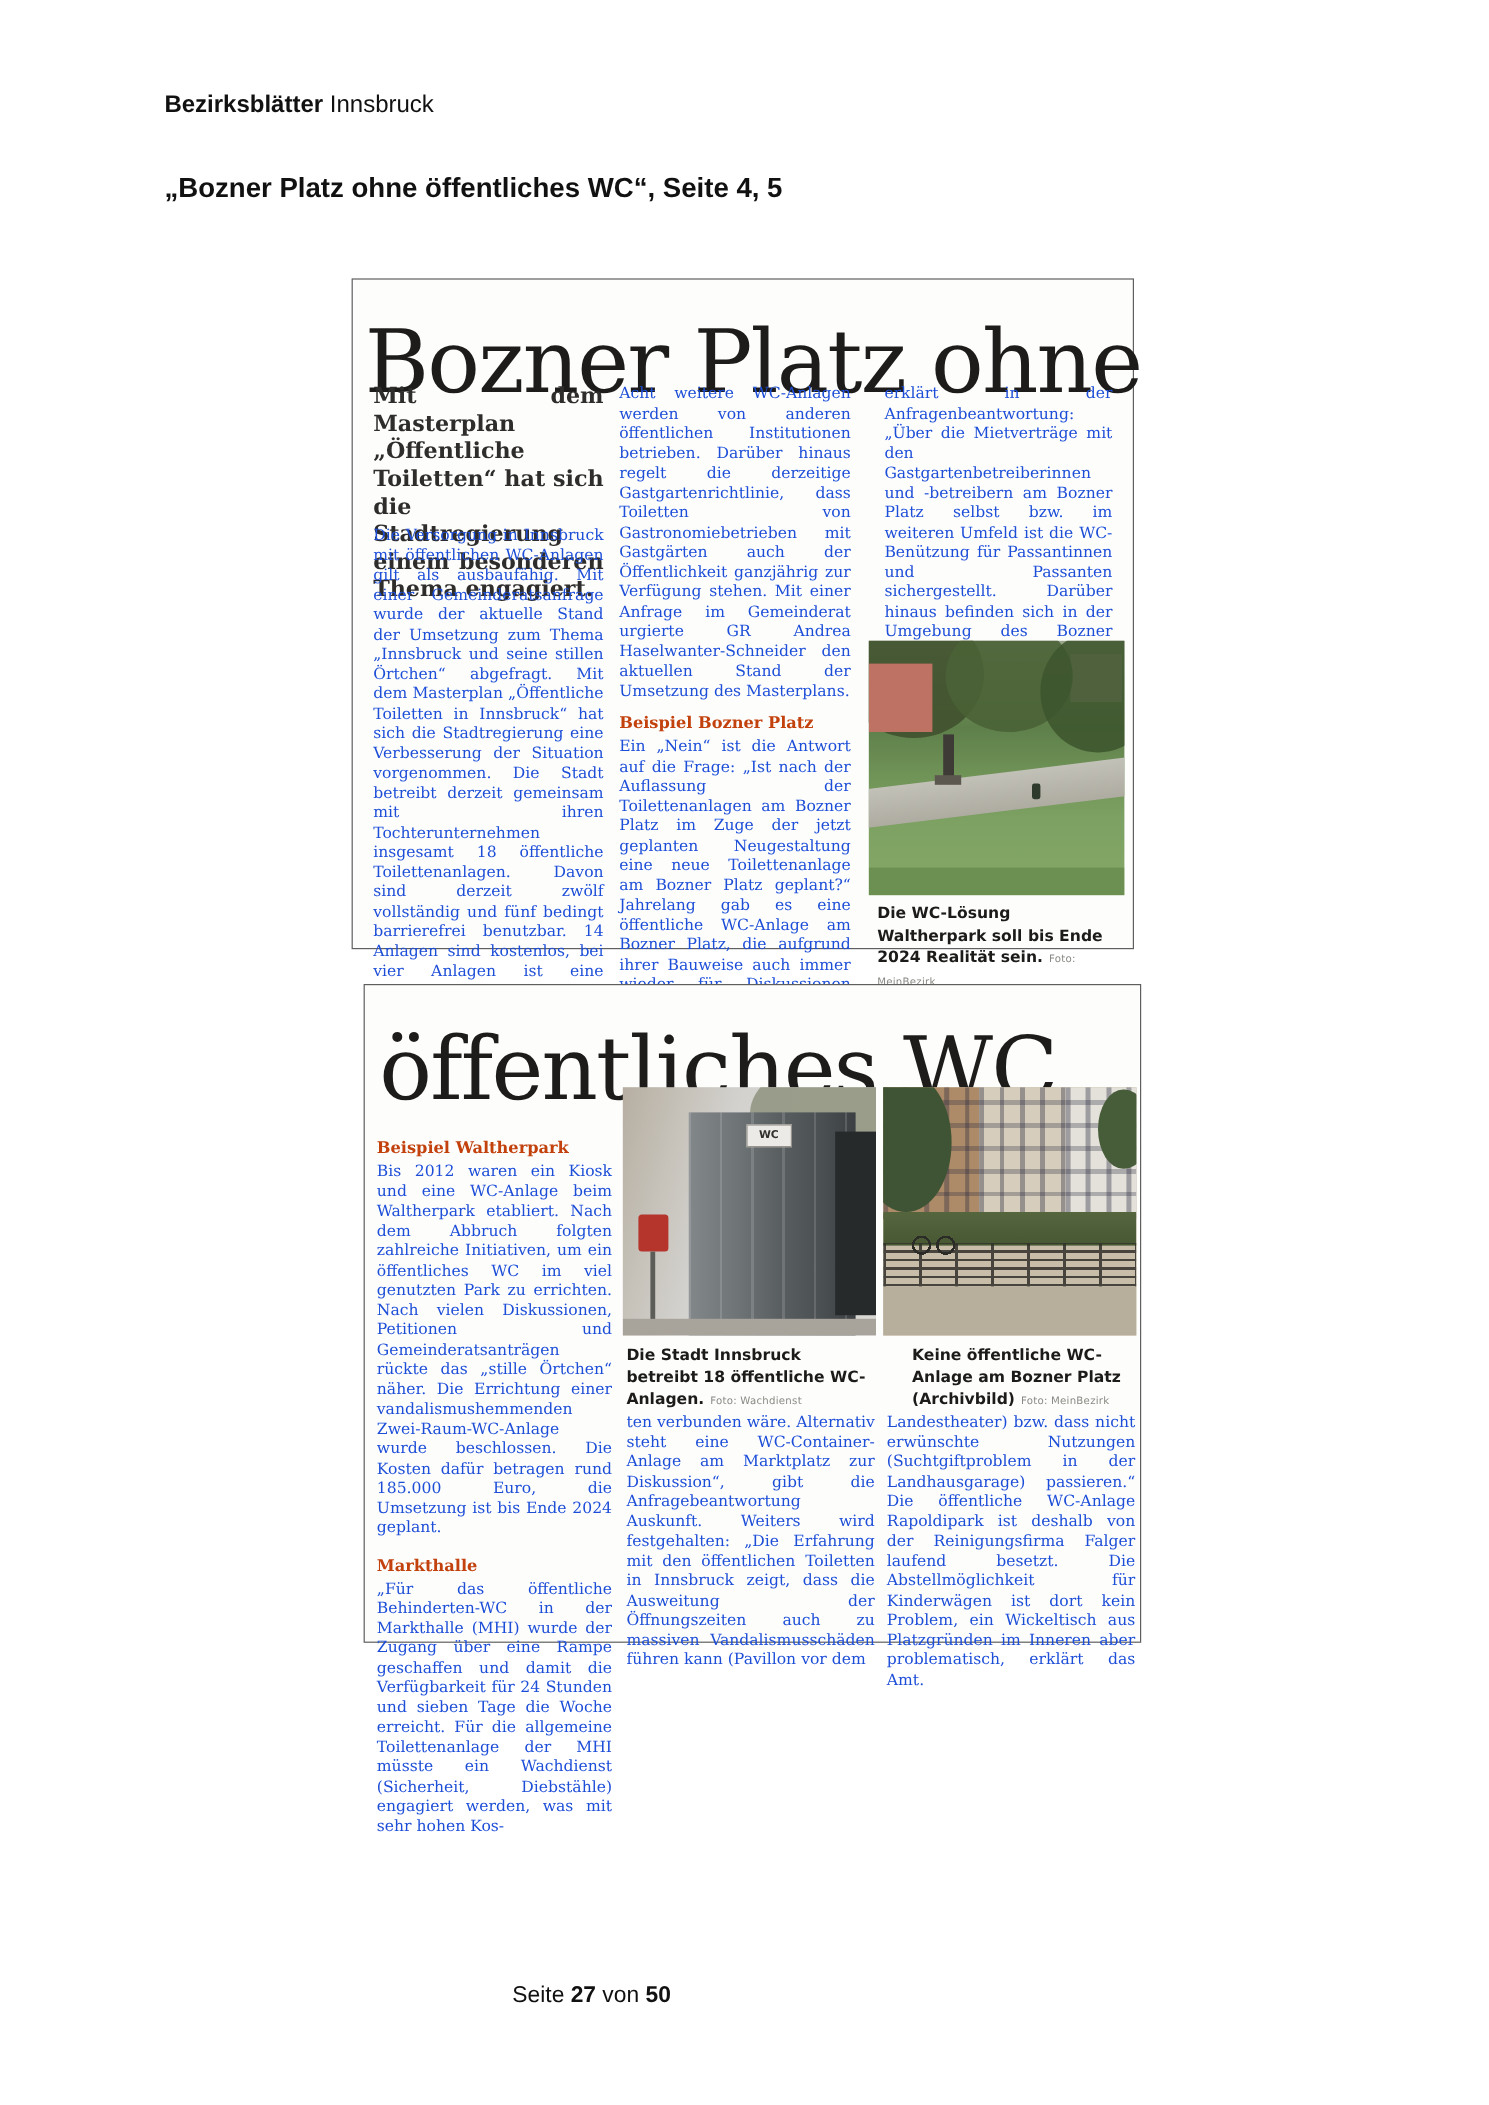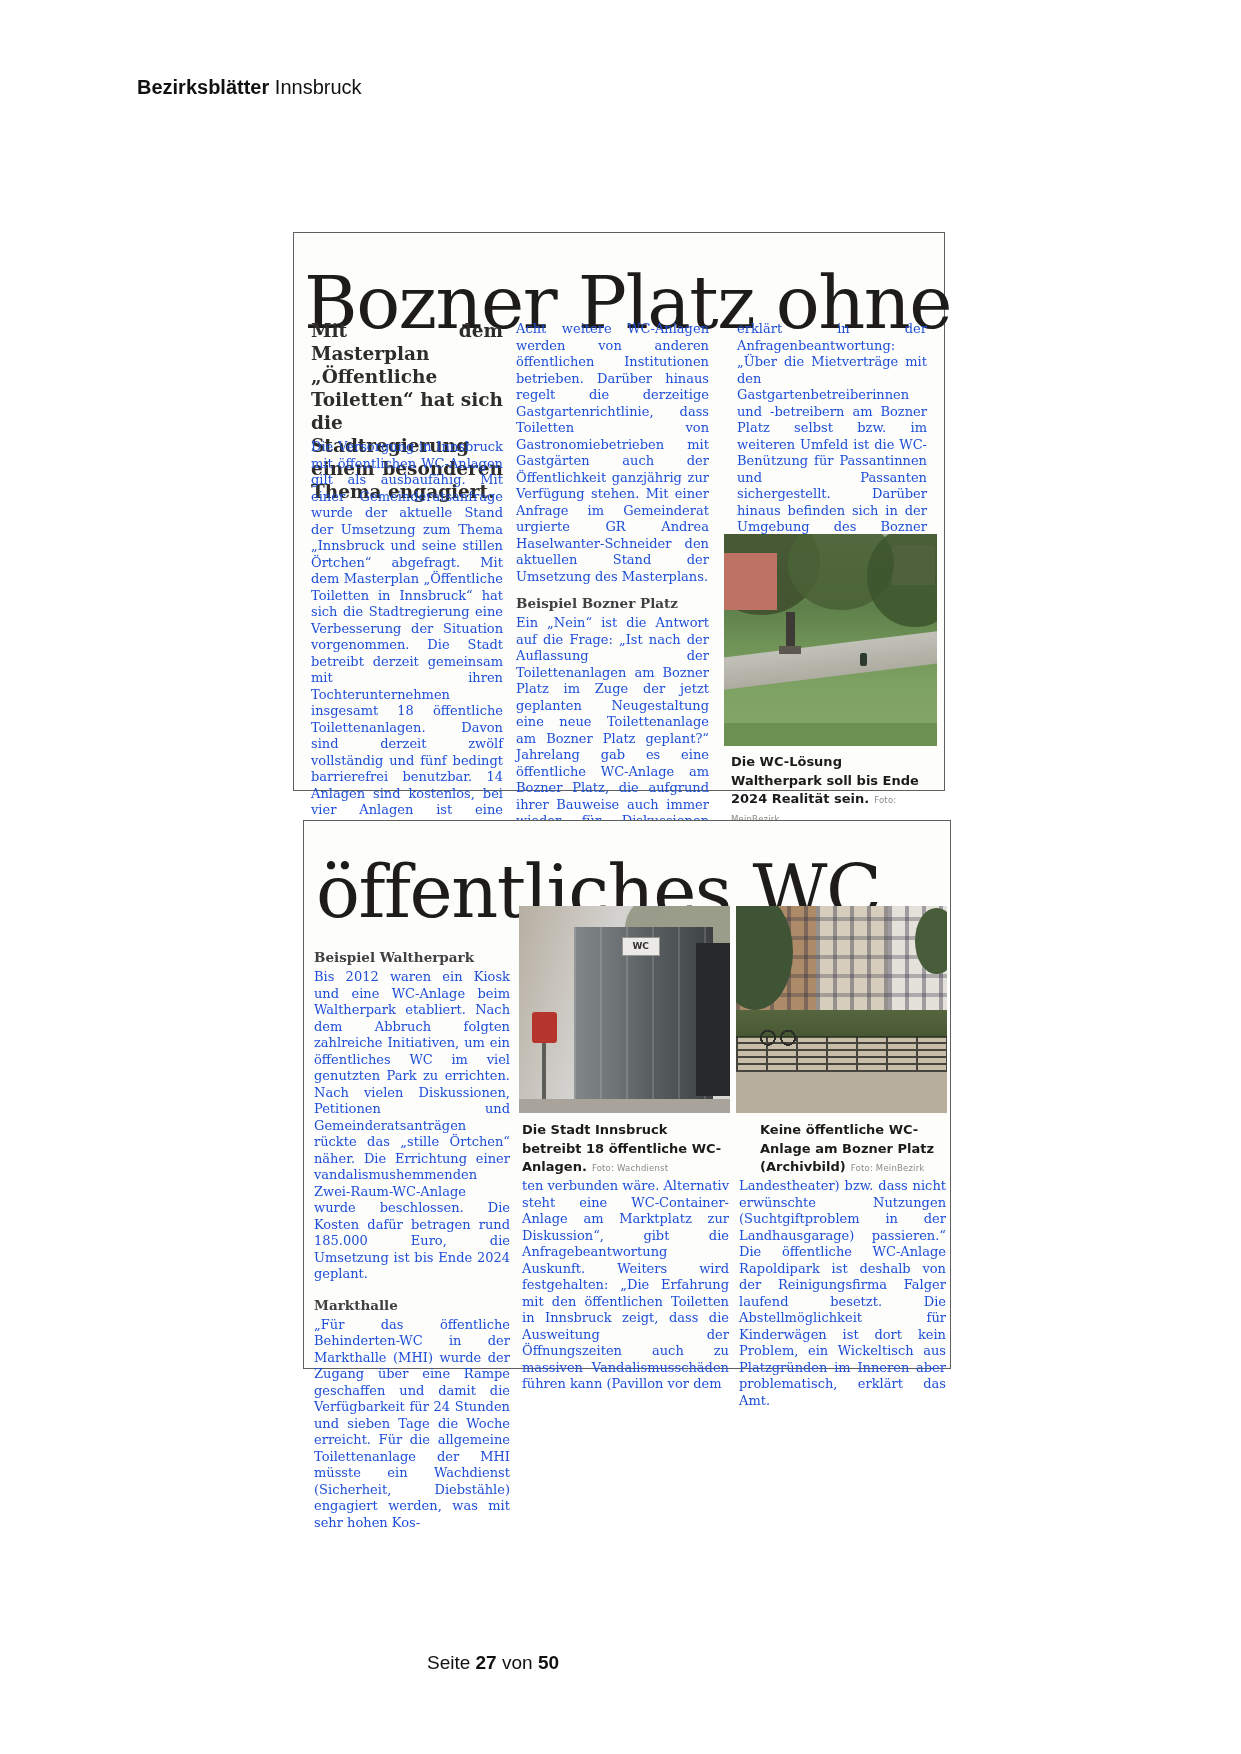--- a/index.html
+++ b/index.html
@@ -19,21 +19,21 @@
   .headline{position:absolute;font-family:"DejaVu Serif",serif;font-weight:normal;color:#1d1c1a;
             letter-spacing:-1.5px;white-space:nowrap;margin-top:31px;}
   .headline1{left:10px;top:-2px;font-size:73px;line-height:82px;}
   .headline2{left:12px;top:-4px;font-size:73px;line-height:88px;}
 
   .news{font-family:"DejaVu Serif",serif;font-size:13px;line-height:16.5px;color:#1d4ed8;
         text-align:justify;hyphens:auto;}
   .intro{font-family:"DejaVu Serif",serif;font-weight:bold;font-size:18.5px;line-height:23px;
          color:#2e2d2b;text-align:justify;}
   .subhead{font-family:"DejaVu Serif",serif;font-weight:bold;font-size:13.5px;line-height:17px;
-           color:#404040;margin:10px 0 3px 0;}
+           color:#c2410c;margin:10px 0 3px 0;}
   .subhead.first{margin-top:0;}
   .caption{font-family:"DejaVu Sans",sans-serif;font-weight:bold;font-size:13px;line-height:16.5px;color:#1c1b19;}
   .credit{font-family:"DejaVu Sans",sans-serif;font-weight:normal;font-size:8.5px;color:#8a8a85;
           letter-spacing:.2px;margin-left:5px;}
 
   .abs{position:absolute;}
 
   
   .photo{position:absolute;overflow:hidden;}
   .photo *{position:absolute;}
@@ -87,20 +87,21 @@
 </style>
 </head>
 <body>
 
 <div class="page">
 
   <div class="doc-header">
     <span class="bold">Bezirksblätter</span><span> Innsbruck</span>
   </div>
 
+  <div class="doc-title">„Bozner Platz ohne öffentliches WC“, Seite 4, 5</div>
 
   <div class="clip clip1">
     <div class="headline headline1">Bozner Platz ohne</div>
 
     <div class="intro abs" style="left:17px;top:86px;width:192px;">Mit dem Masterplan „Öffentliche Toiletten“ hat sich die Stadtregierung einem besonderen Thema engagiert.</div>
     <div class="news abs" style="left:17px;top:206px;width:192px;">Die Versorgung in Innsbruck mit öffentlichen WC-Anlagen gilt als ausbaufähig. Mit einer Gemeinderatsanfrage wurde der aktuelle Stand der Umsetzung zum Thema „Innsbruck und seine stillen Örtchen“ abgefragt. Mit dem Masterplan „Öffentliche Toiletten in Innsbruck“ hat sich die Stadtregierung eine Verbesserung der Situation vorgenommen. Die Stadt betreibt derzeit gemeinsam mit ihren Tochterunternehmen insgesamt 18 öffentliche Toilettenanlagen. Davon sind derzeit zwölf vollständig und fünf bedingt barrierefrei benutzbar. 14 Anlagen sind kostenlos, bei vier Anlagen ist eine Benützungsgebühr in der Höhe von 0,50 Euro zu entrichten.</div>
 
     <div class="abs" style="left:222px;top:88px;width:193px;">
       <div class="news">Acht weitere WC-Anlagen werden von anderen öffentlichen Institutionen betrieben. Darüber hinaus regelt die derzeitige Gastgartenrichtlinie, dass Toiletten von Gastronomiebetrieben mit Gastgärten auch der Öffentlichkeit ganzjährig zur Verfügung stehen. Mit einer Anfrage im Gemeinderat urgierte GR Andrea Haselwanter-Schneider den aktuellen Stand der Umsetzung des Masterplans.</div>
       <div class="subhead">Beispiel Bozner Platz</div>

